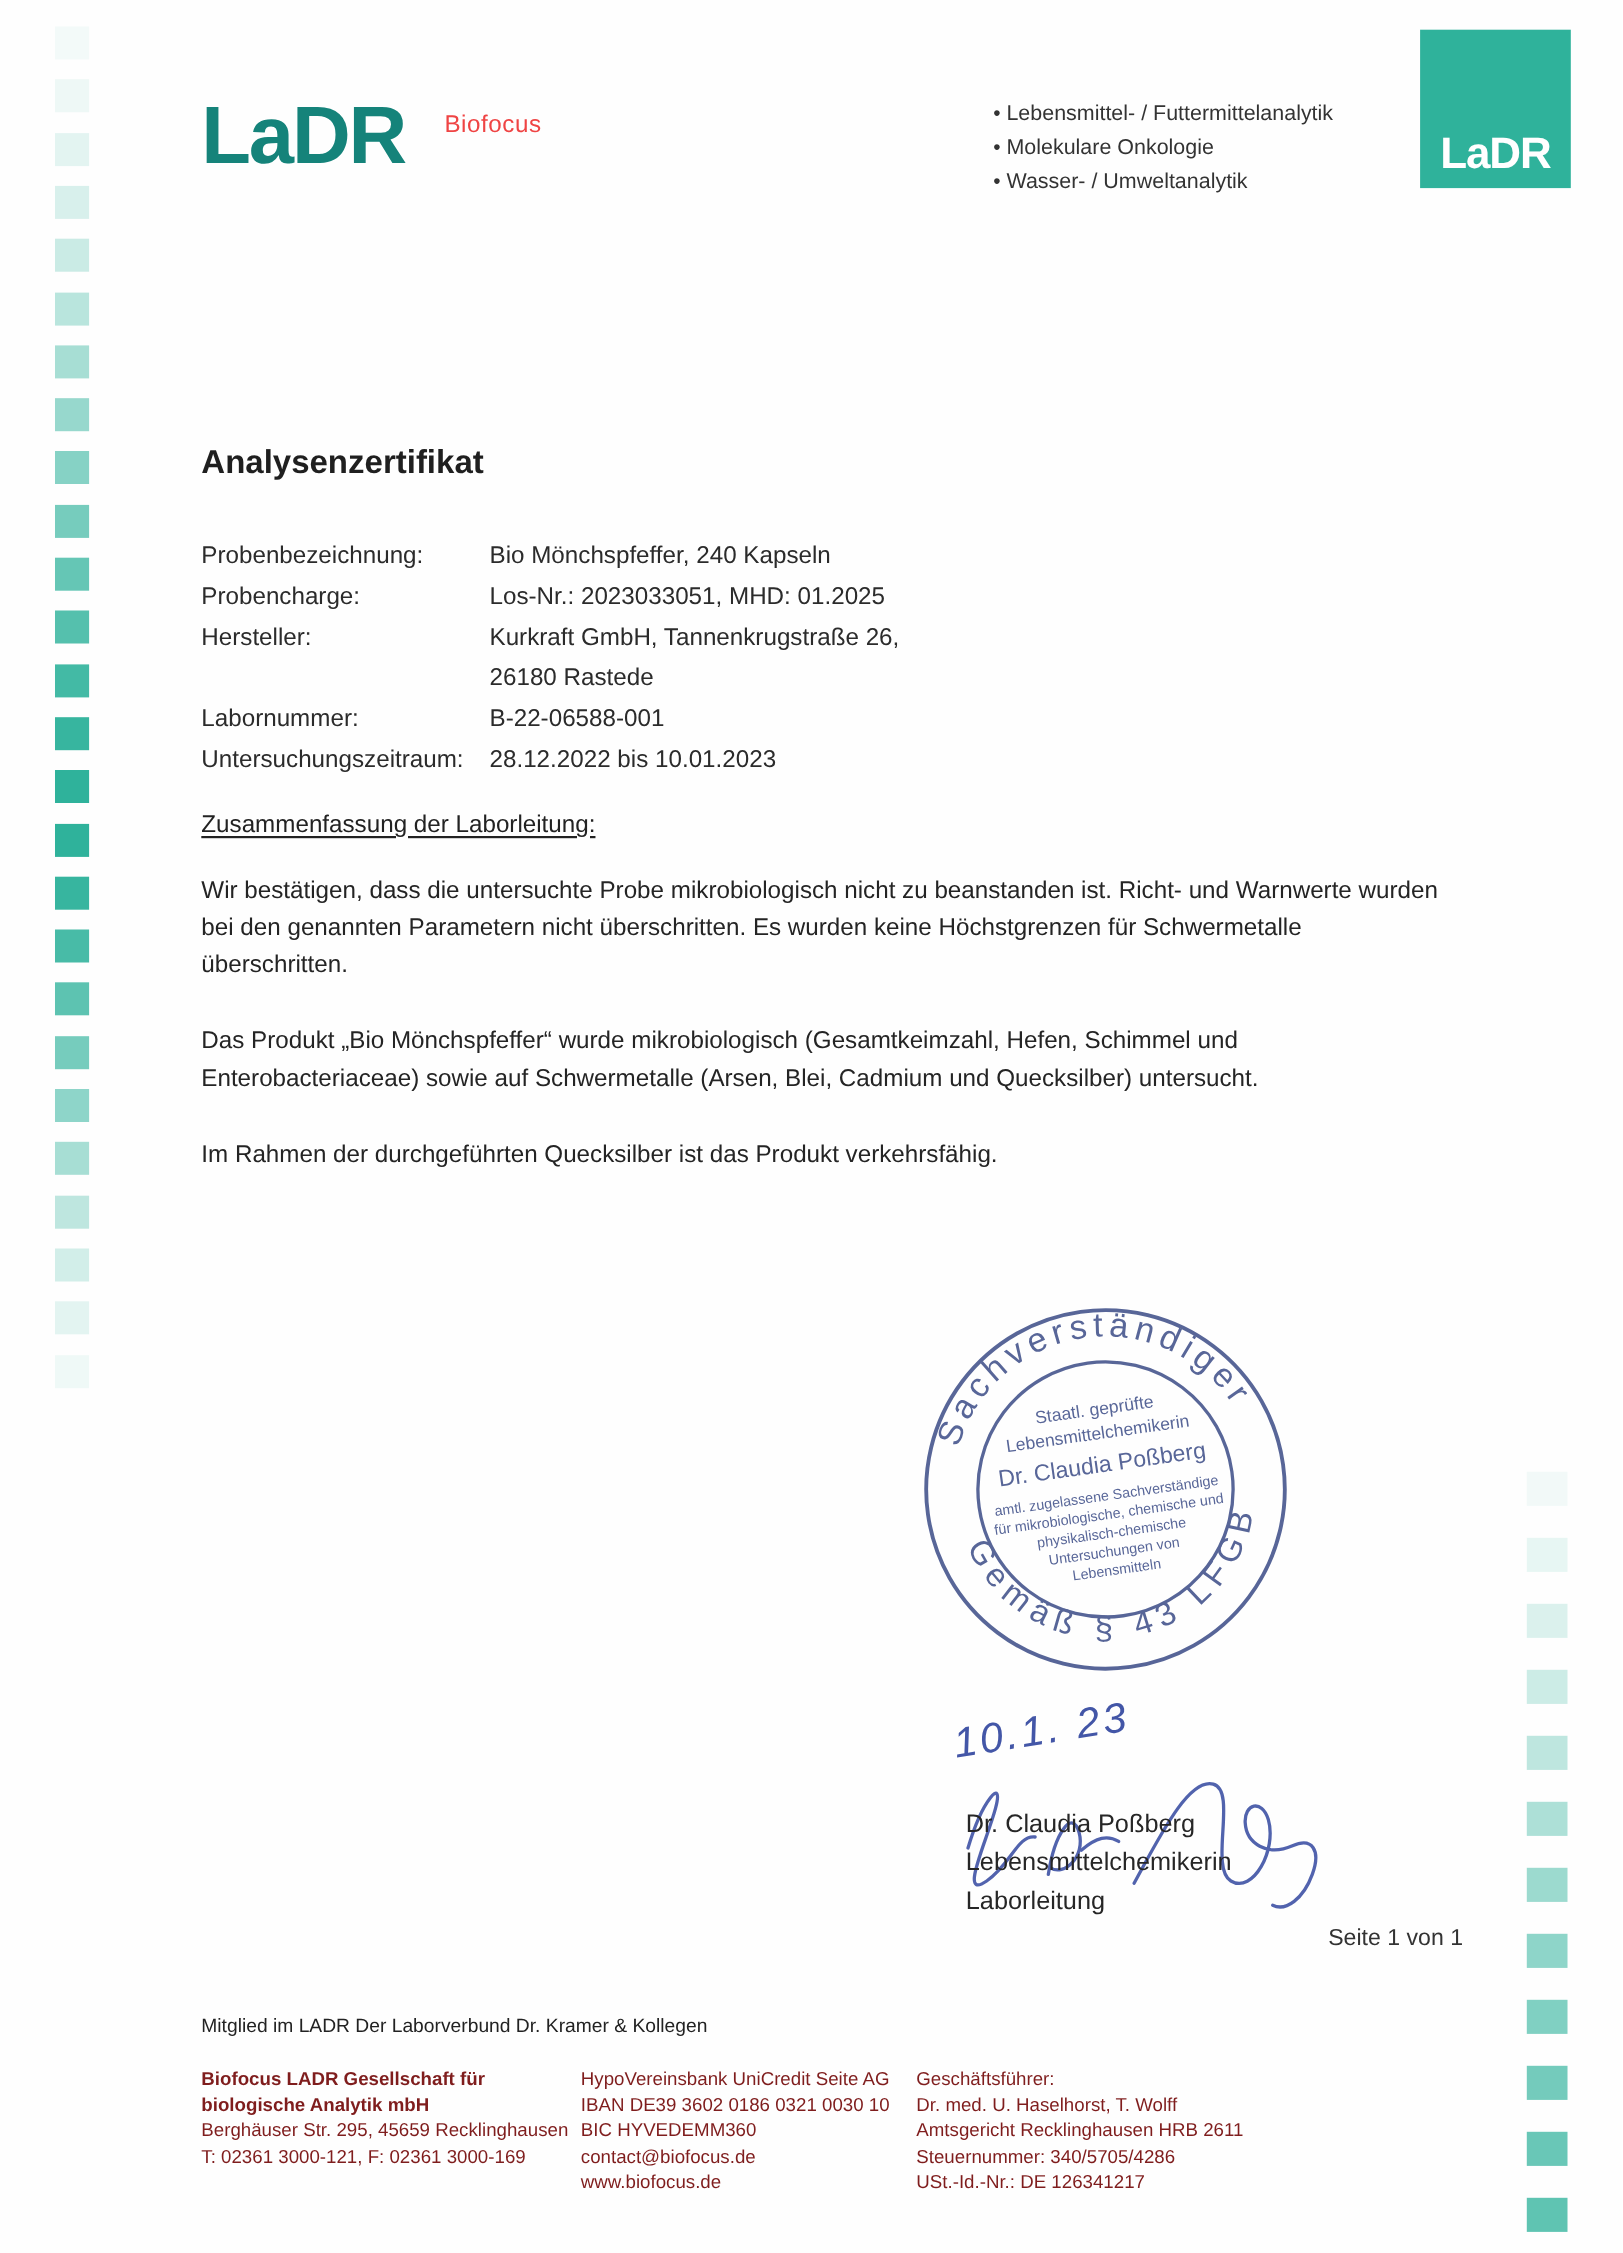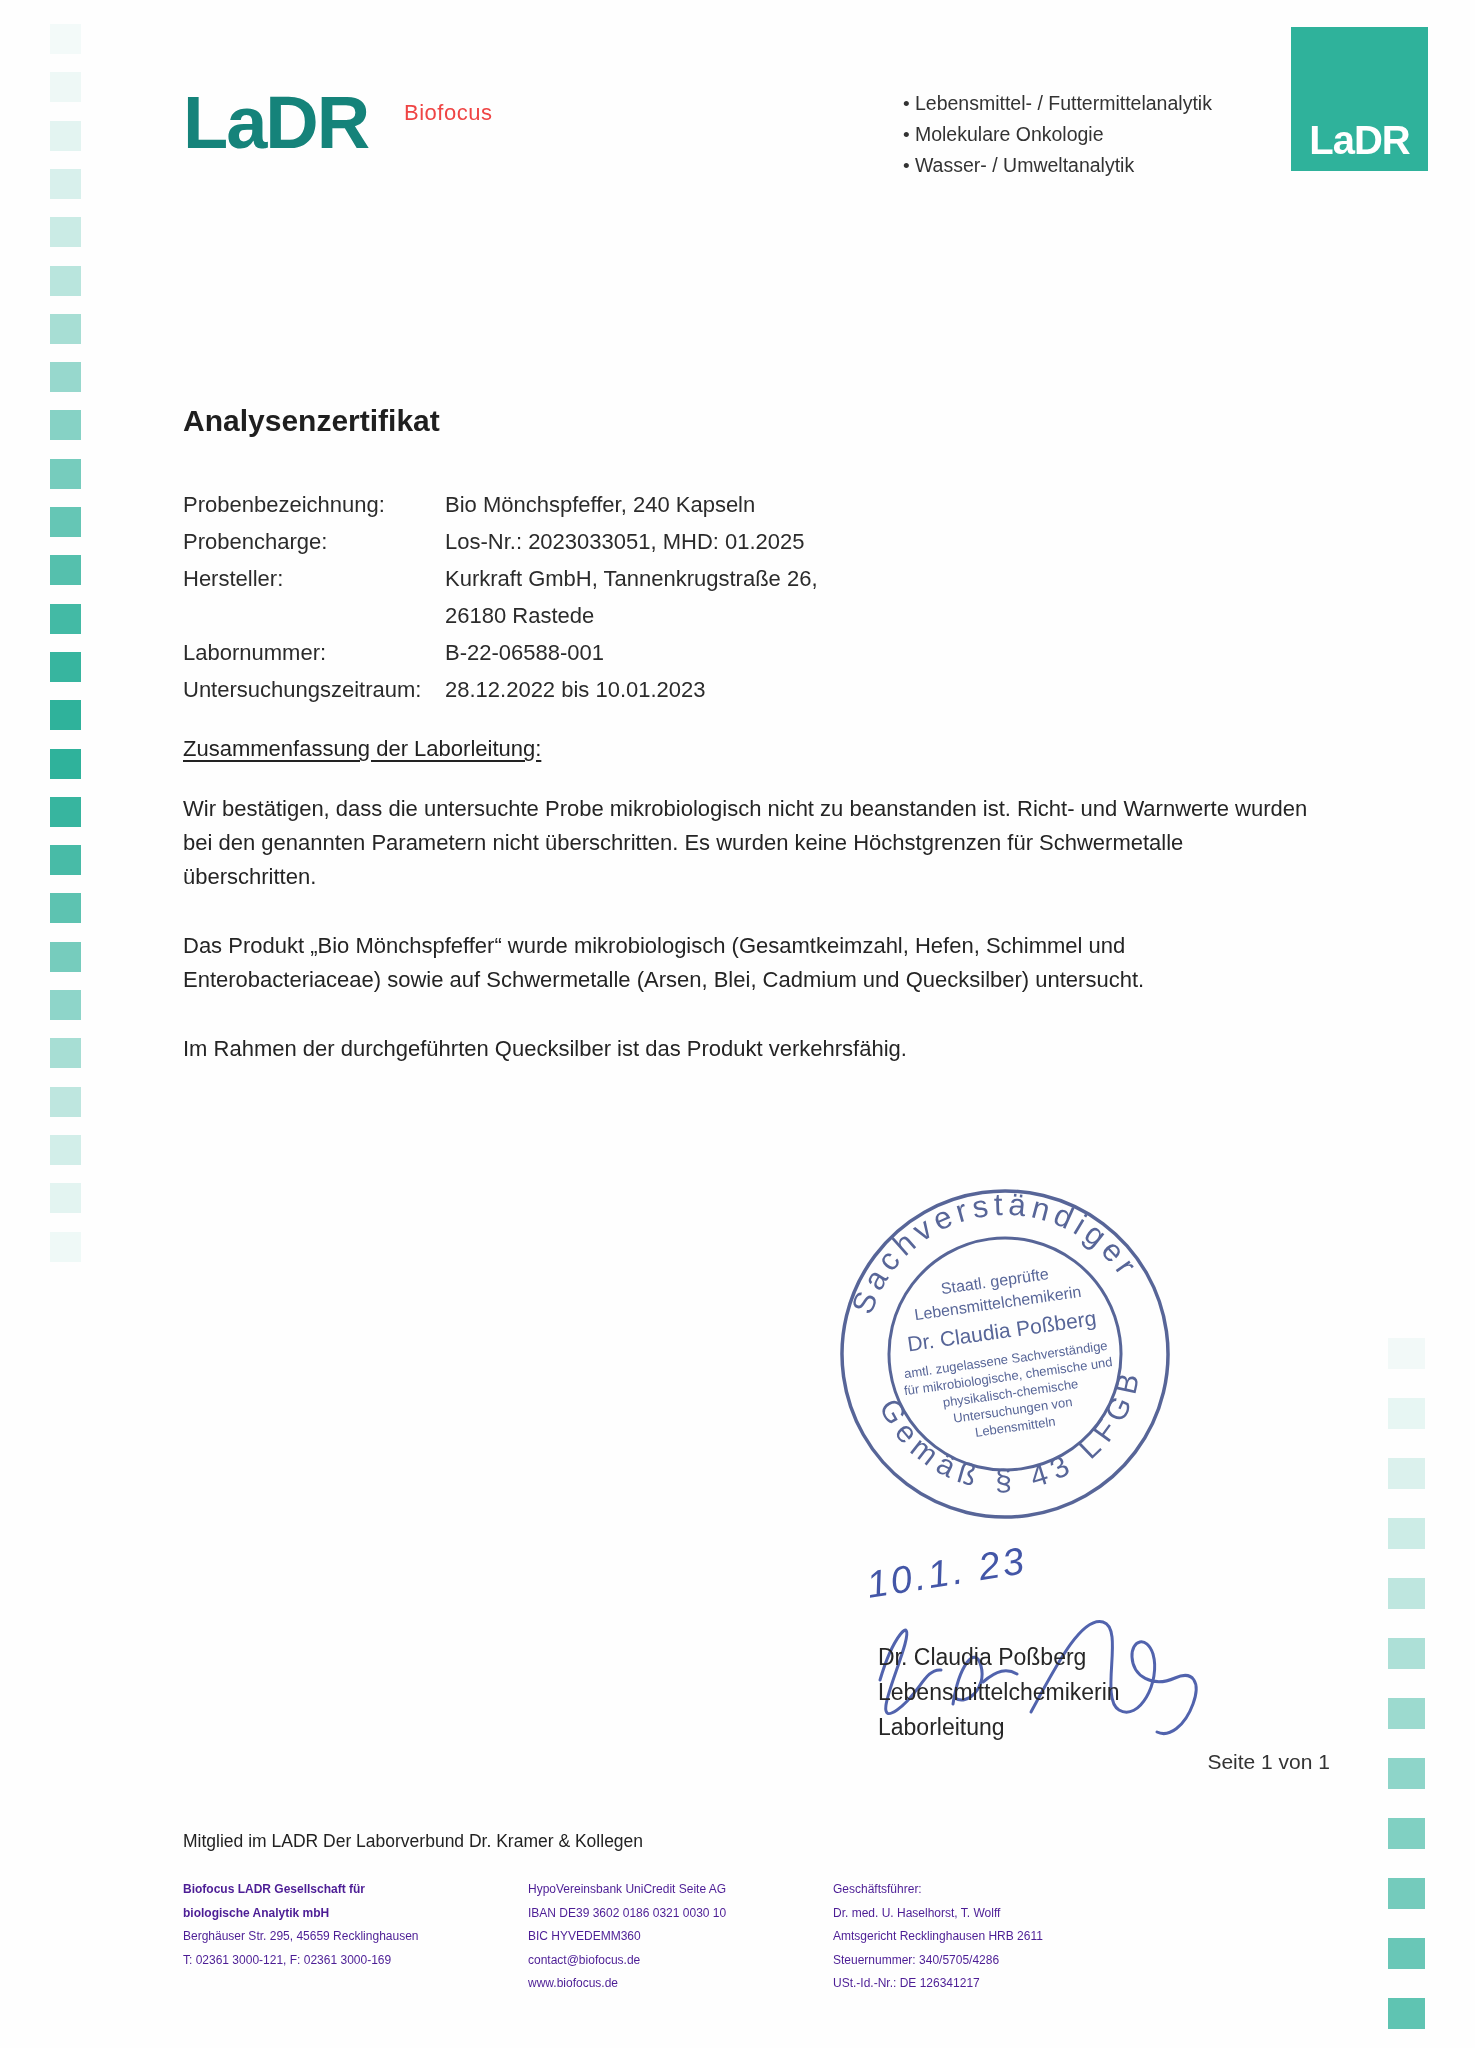--- a/index.html
+++ b/index.html
@@ -40,21 +40,21 @@
   .stamp-wrap{left:833px;top:1178px;width:348px;height:352px;}
   .stamp-wrap svg{display:block;}
 
   
   .sig-wrap{left:855px;top:1540px;width:440px;height:215px;}
   .name-block{left:878px;top:1640px;font-size:23px;line-height:35px;color:#262626;}
   .page-label{left:1100px;top:1750px;width:230px;text-align:right;font-size:21px;color:#333;}
 
   
   .membership{left:183px;top:1831px;font-size:17.5px;color:#222;}
-  .footer-col{top:1878px;font-size:12px;line-height:23.5px;color:#4c1d95;}
+  .footer-col{top:1878px;font-size:17px;line-height:23.5px;color:#7f1d1d;}
   .footer-col .b{font-weight:700;}
   .fc1{left:183px;width:335px;}
   .fc2{left:528px;width:300px;}
   .fc3{left:833px;width:370px;}
 </style>
 </head>
 <body>
 
 <div class="page">
 

